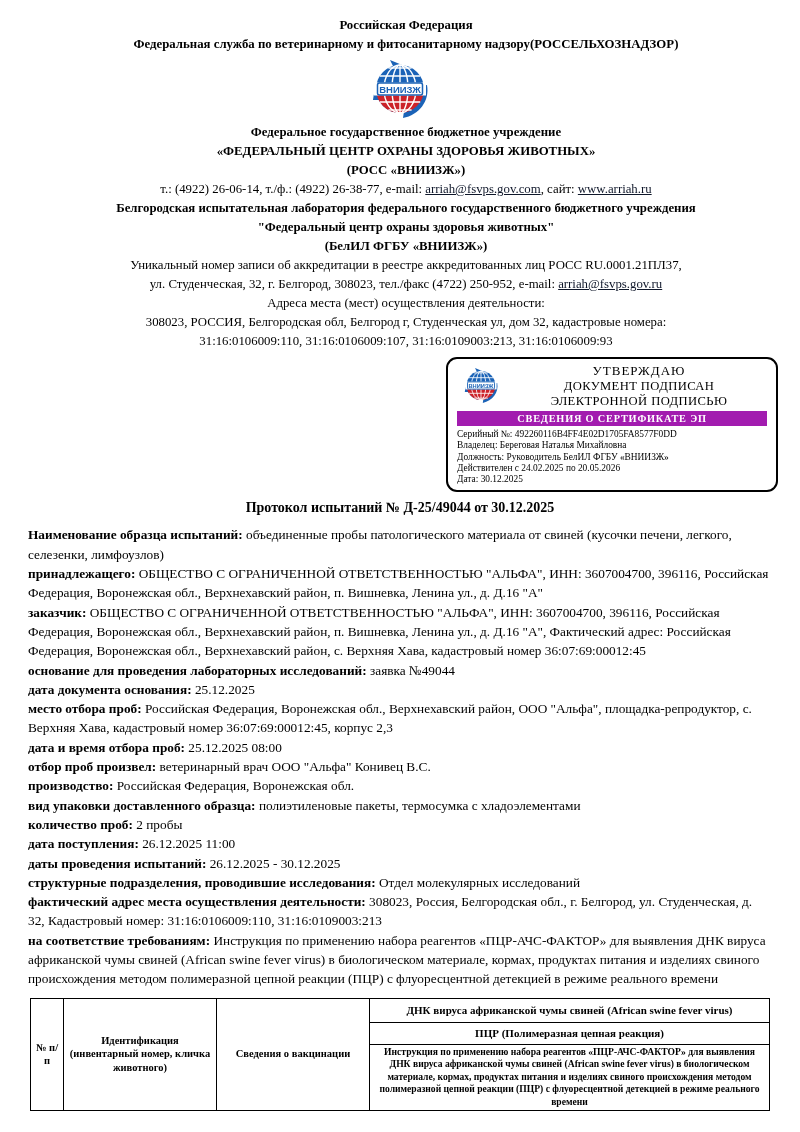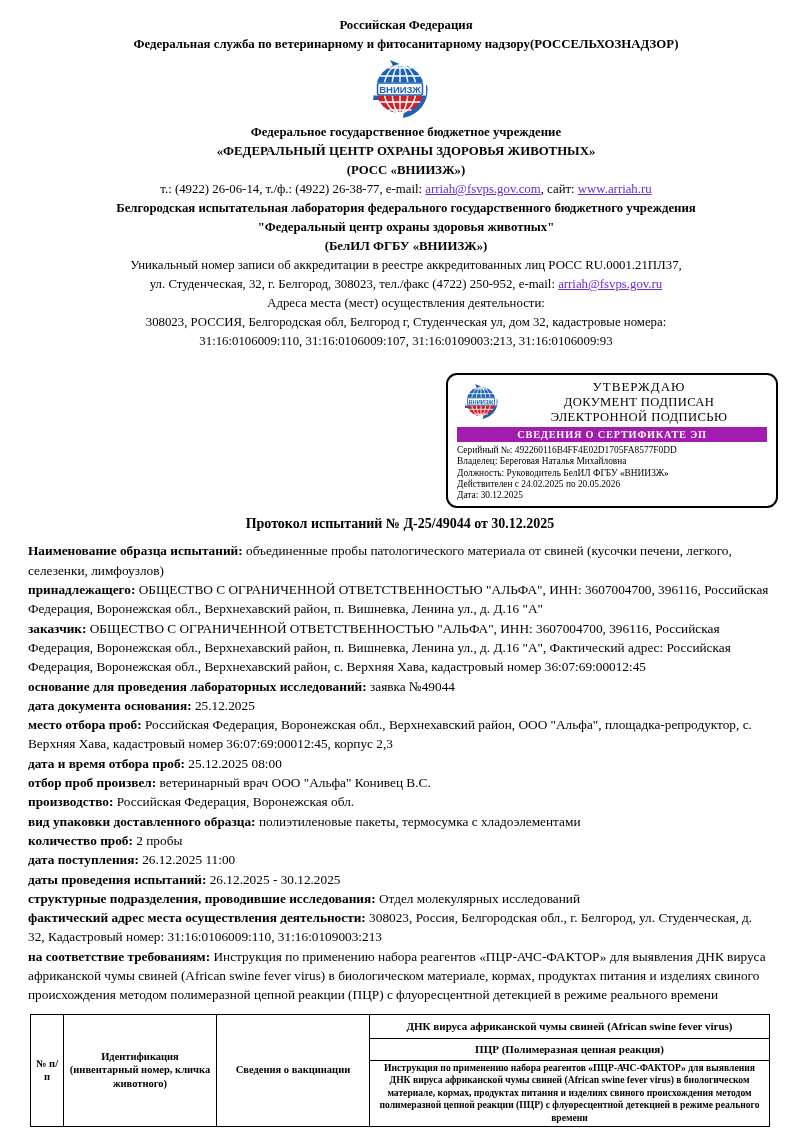--- a/index.html
+++ b/index.html
@@ -2,25 +2,25 @@
 <html><head>
 <meta charset="utf-8">
 <style>
   html,body{margin:0;padding:0;}
   body{
     width:800px;height:1132px;overflow:hidden;background:#ffffff;color:#000;
     font-family:"Liberation Serif","DejaVu Serif",serif;
   }
   .hline{font-size:12.8px;line-height:19px;text-align:center;padding-left:12px;}
   .b{font-weight:bold;}
-  a.link{color:#6d28d9;text-decoration:underline;cursor:pointer;}
+  a.link{color:#0f172a;text-decoration:underline;cursor:pointer;}
   .top-pad{padding-top:16px;}
   .logo-wrap{width:80px;height:64px;margin:3px auto 2px;}
   
-  .stamp-area{display:flex;justify-content:flex-end;margin:22px 22px 0 0;}
+  .stamp-area{display:flex;justify-content:flex-end;margin:6px 22px 0 0;}
   .stamp{width:332px;border:2px solid #000;border-radius:11px;padding:4px 9px 5px;box-sizing:border-box;background:#fff;}
   .stamp-top{display:flex;align-items:center;}
   .stamp-logo{width:48px;height:39px;flex:0 0 auto;margin-right:6px;}
   .stamp-head{flex:1;text-align:center;}
   .stamp-approve{font-size:13px;letter-spacing:1px;line-height:16px;}
   .stamp-signed{font-size:12.6px;letter-spacing:.4px;line-height:14.5px;}
   .stamp-bar{background:#a21caf;color:#fff;font-weight:bold;font-size:10.3px;letter-spacing:.8px;text-align:center;line-height:15px;margin:3px 0 3px;}
   .stamp-line{font-size:9.4px;line-height:11.3px;text-align:left;}
   
   .doc-title{font-size:14px;font-weight:bold;text-align:center;margin:8px 0 9px;}

